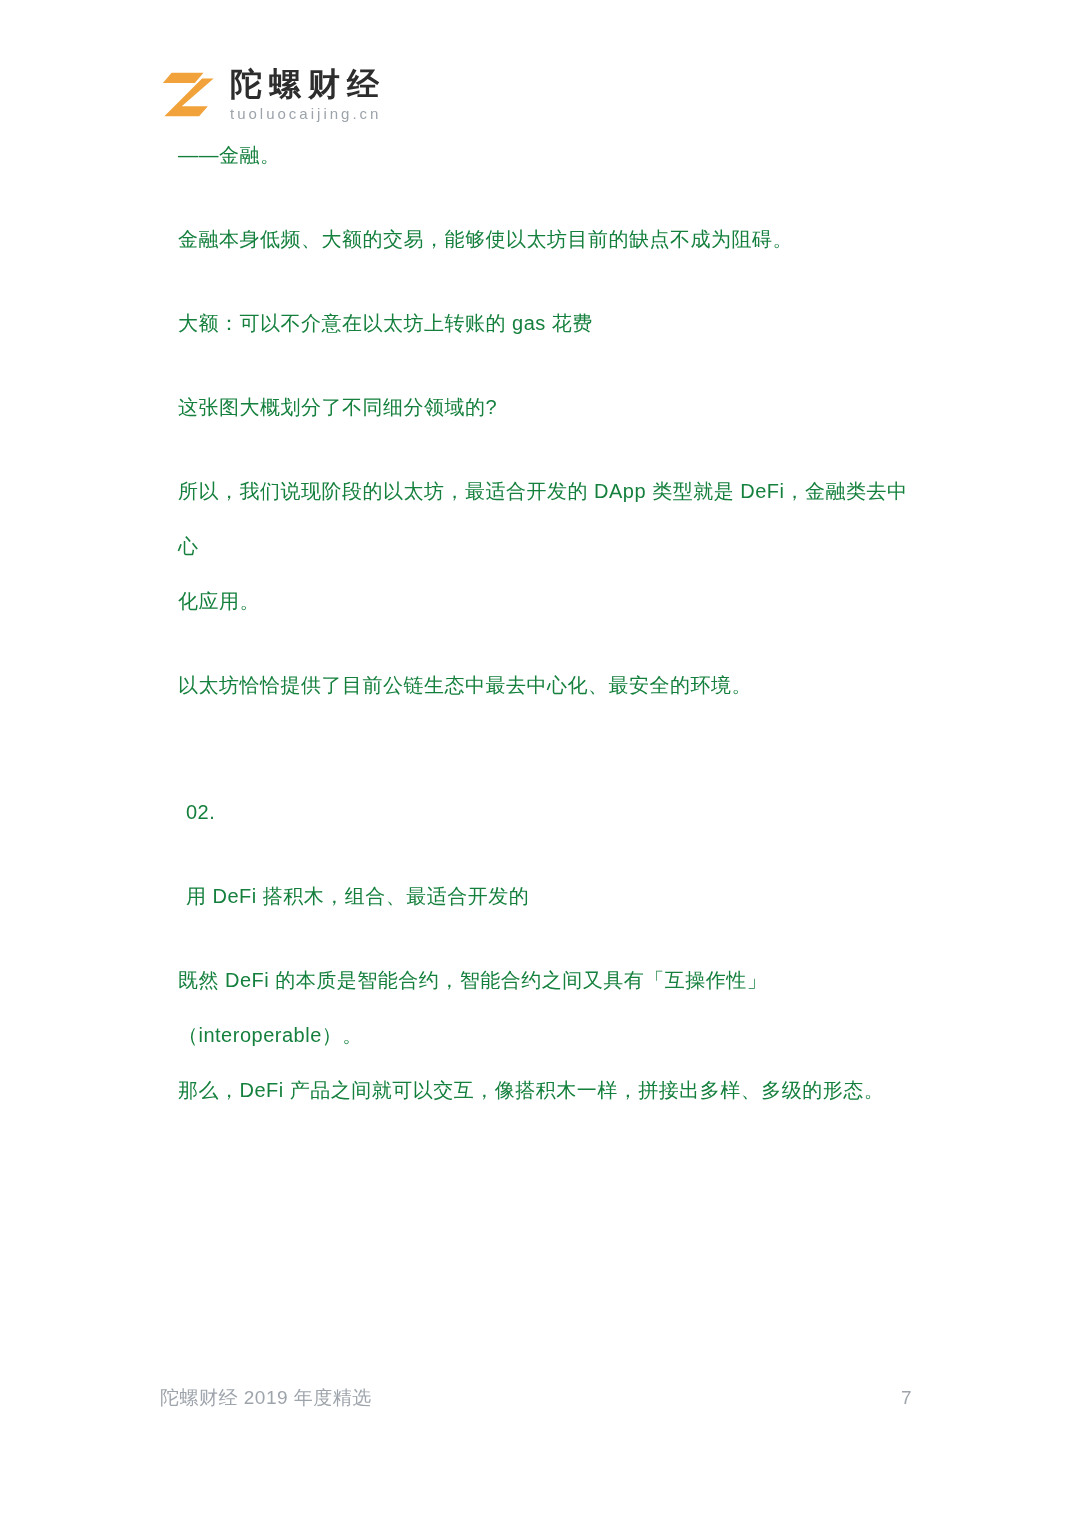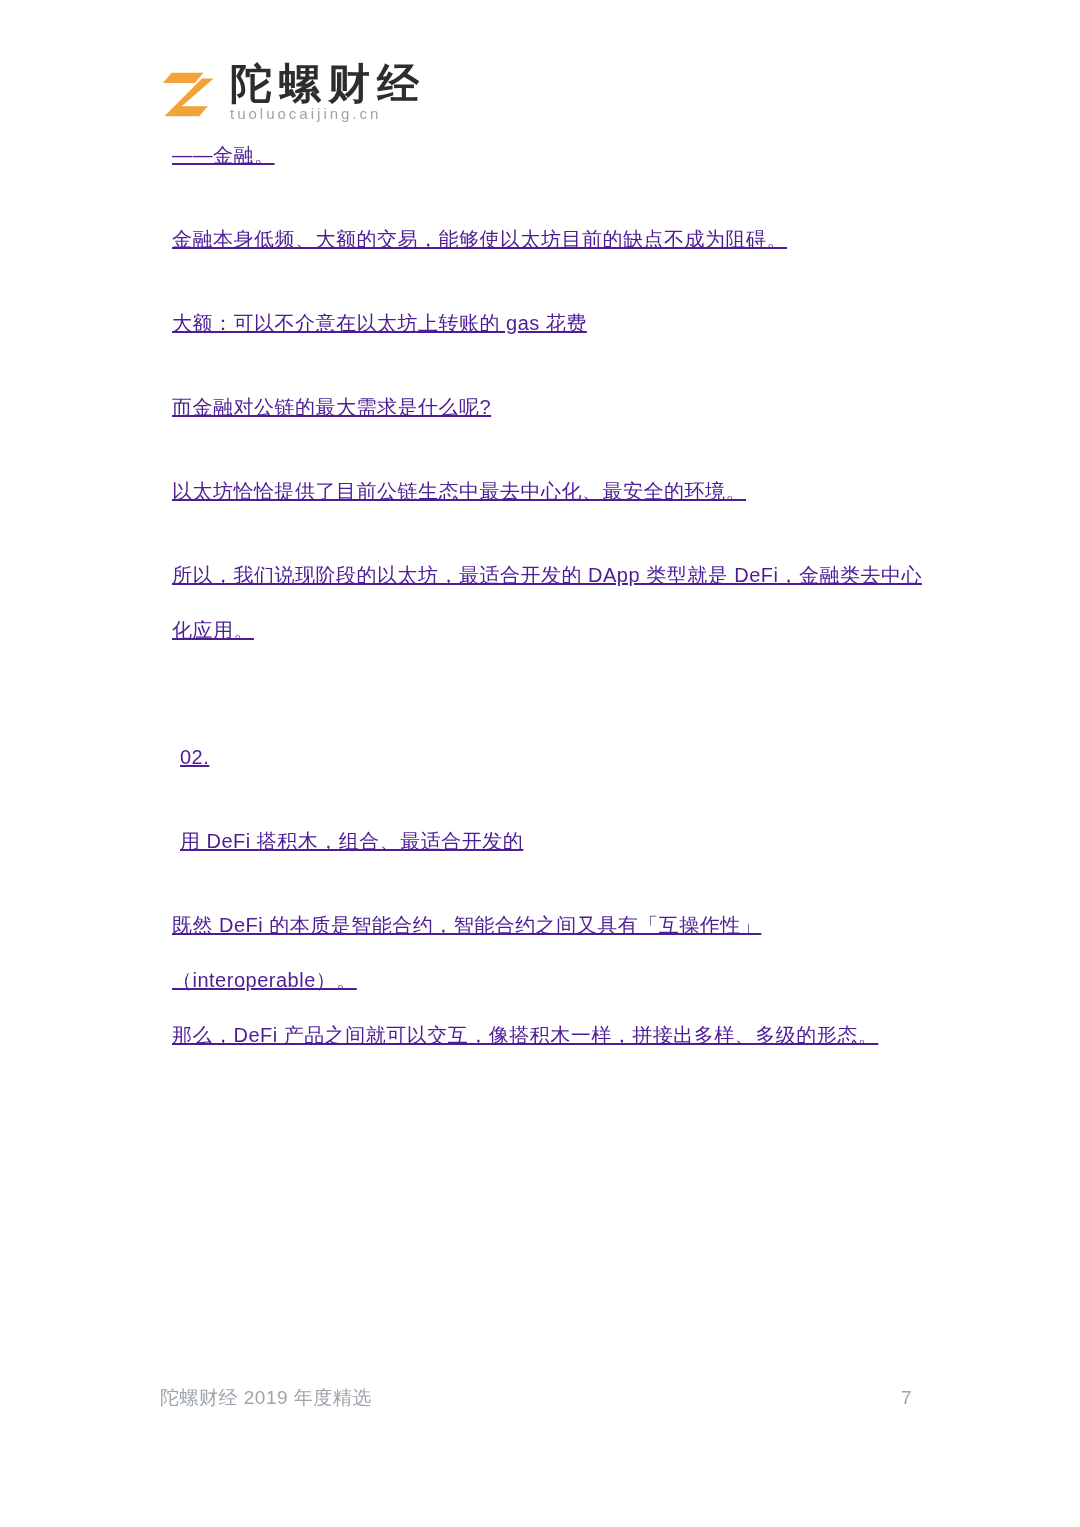--- a/index.html
+++ b/index.html
@@ -28,21 +28,21 @@
     width: 58px;
     height: 64px;
     flex: 0 0 auto;
   }
   .logo-textcol {
     display: flex;
     flex-direction: column;
     justify-content: flex-start;
   }
   .logo-wordmark {
-    font-size: 42px;
+    font-size: 32px;
     font-weight: 700;
     color: #2d2d2d;
     letter-spacing: 7px;
     line-height: 40px;
     white-space: nowrap;
   }
   .logo-domain {
     font-family: Liberation Sans, sans-serif;
     font-size: 15px;
     color: #9ca3aa;
@@ -51,27 +51,26 @@
     white-space: nowrap;
   }
   
   .article {
     position: absolute;
     left: 160px;
     top: 128px;
     width: 766px;
   }
   .para {
-    margin: 0 0 29px 12px;
+    margin: 0 0 29px 18px;
     font-size: 20px;
     line-height: 55px;
-    color: #4c1d95;
+    color: #15803d;
     letter-spacing: 0.5px;
     white-space: pre-line;
-    text-decoration: underline;
   }
   .section-gap {
     margin-top: 72px;
   }
   .indent {
     padding-left: 8px;
   }
   
   .footer {
     position: absolute;
@@ -101,24 +100,24 @@
     <div class="logo-textcol">
       <div class="logo-wordmark">陀螺财经</div>
       <div class="logo-domain">tuoluocaijing.cn</div>
     </div>
   </div>
 
   <div class="article">
     <p class="para">——金融。</p>
     <p class="para">金融本身低频、大额的交易，能够使以太坊目前的缺点不成为阻碍。</p>
     <p class="para">大额：可以不介意在以太坊上转账的 gas 花费</p>
-    <p class="para">而金融对公链的最大需求是什么呢?</p>
-    <p class="para">以太坊恰恰提供了目前公链生态中最去中心化、最安全的环境。</p>
+    <p class="para">这张图大概划分了不同细分领域的?</p>
     <p class="para">所以，我们说现阶段的以太坊，最适合开发的 DApp 类型就是 DeFi，金融类去中心
 化应用。</p>
+    <p class="para">以太坊恰恰提供了目前公链生态中最去中心化、最安全的环境。</p>
     <p class="para section-gap indent">02.</p>
     <p class="para indent">用 DeFi 搭积木，组合、最适合开发的</p>
     <p class="para">既然 DeFi 的本质是智能合约，智能合约之间又具有「互操作性」（interoperable）。
 那么，DeFi 产品之间就可以交互，像搭积木一样，拼接出多样、多级的形态。</p>
   </div>
 
   <div class="footer">
     <span>陀螺财经 2019 年度精选</span>
     <span>7</span>
   </div>

